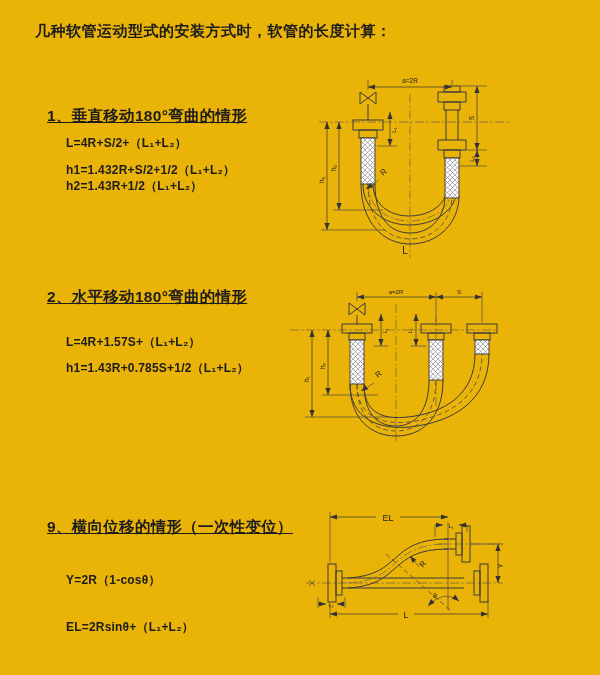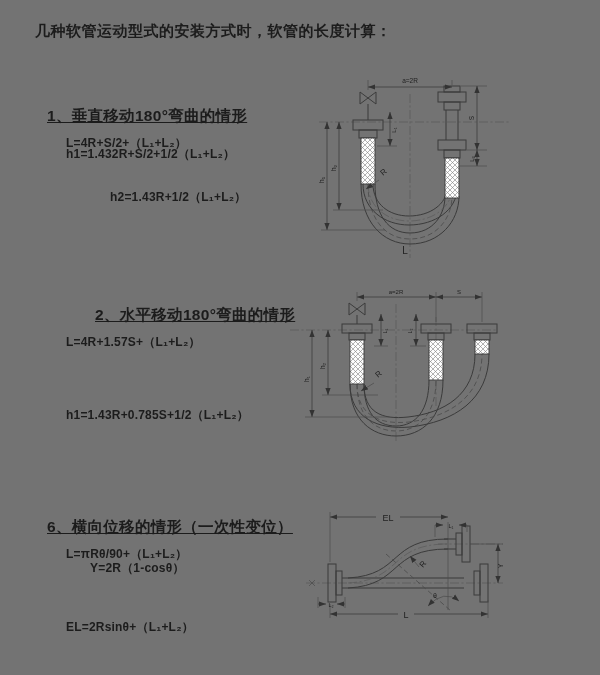--- a/index.html
+++ b/index.html
@@ -1,18 +1,18 @@
 <!DOCTYPE html>
 <html><head>
 <meta charset="utf-8">
 <style>
   html,body{margin:0;padding:0;background:#e8e8e8;}
   .page{
     position:relative;width:600px;height:675px;margin:0 auto;
-    background:#737373;overflow:hidden;
+    background:#eab308;overflow:hidden;
     border-right:1px solid #c6c6c6;border-bottom:1px solid #0f172a;
     font-family:"Liberation Sans","DejaVu Sans",sans-serif;color:#1c1c1c;
   }
   .title{
     position:absolute;left:35px;top:22px;font-size:15px;font-weight:700;
     letter-spacing:.5px;white-space:nowrap;
   }
   .sec-head{position:absolute;left:47px;font-size:15.5px;font-weight:700;white-space:nowrap;letter-spacing:.3px;text-decoration:underline;}
   .formula{position:absolute;left:66px;font-size:12px;font-weight:700;white-space:nowrap;letter-spacing:.2px;}
   svg{position:absolute;overflow:visible;}
@@ -27,30 +27,29 @@
 </style>
 </head>
 <body>
 
 <div class="page">
 
   <div class="title">几种软管运动型式的安装方式时，软管的长度计算：</div>
 
   <div class="sec-head" style="top:106px;">1、垂直移动180°弯曲的情形</div>
   <div class="formula" style="top:135px;">L=4R+S/2+（L₁+L₂）</div>
-  <div class="formula" style="top:146px;">h1=1.432R+S/2+1/2（L₁+L₂）</div>
-  <div class="formula" style="top:189px;margin-left:44px;">h2=1.43R+1/2（L₁+L₂）</div>
-
-  <div class="sec-head" style="top:305px;margin-left:48px;">2、水平移动180°弯曲的情形</div>
+  <div class="formula" style="top:162px;">h1=1.432R+S/2+1/2（L₁+L₂）</div>
+  <div class="formula" style="top:178px;">h2=1.43R+1/2（L₁+L₂）</div>
+
+  <div class="sec-head" style="top:287px;">2、水平移动180°弯曲的情形</div>
   <div class="formula" style="top:334px;">L=4R+1.57S+（L₁+L₂）</div>
-  <div class="formula" style="top:360px;margin-top:47px;">h1=1.43R+0.785S+1/2（L₁+L₂）</div>
-
-  <div class="sec-head" style="top:517px;">6、横向位移的情形（一次性变位）</div>
-  <div class="formula" style="top:546px;">L=πRθ/90+（L₁+L₂）</div>
-  <div class="formula" style="top:560px;margin-left:24px;">Y=2R（1-cosθ）</div>
+  <div class="formula" style="top:360px;">h1=1.43R+0.785S+1/2（L₁+L₂）</div>
+
+  <div class="sec-head" style="top:517px;">9、横向位移的情形（一次性变位）</div>
+  <div class="formula" style="top:572px;">Y=2R（1-cosθ）</div>
   <div class="formula" style="top:598px;margin-top:21px;">EL=2Rsinθ+（L₁+L₂）</div>
 
   <svg style="left:305px;top:70px;" width="290" height="195" viewBox="0 0 290 195">
     <defs>
       <pattern id="braid1" width="5" height="5" patternUnits="userSpaceOnUse">
         <path d="M0,5 L5,0 M0,0 L5,5" stroke="#808080" stroke-width="0.6"></path>
       </pattern>
       <marker id="d1ae" markerWidth="9" markerHeight="7" refX="7" refY="3" orient="auto" markerUnits="userSpaceOnUse">
         <path d="M0,0.4 L7,3 L0,5.6 Z" fill="#333"></path>
       </marker>

